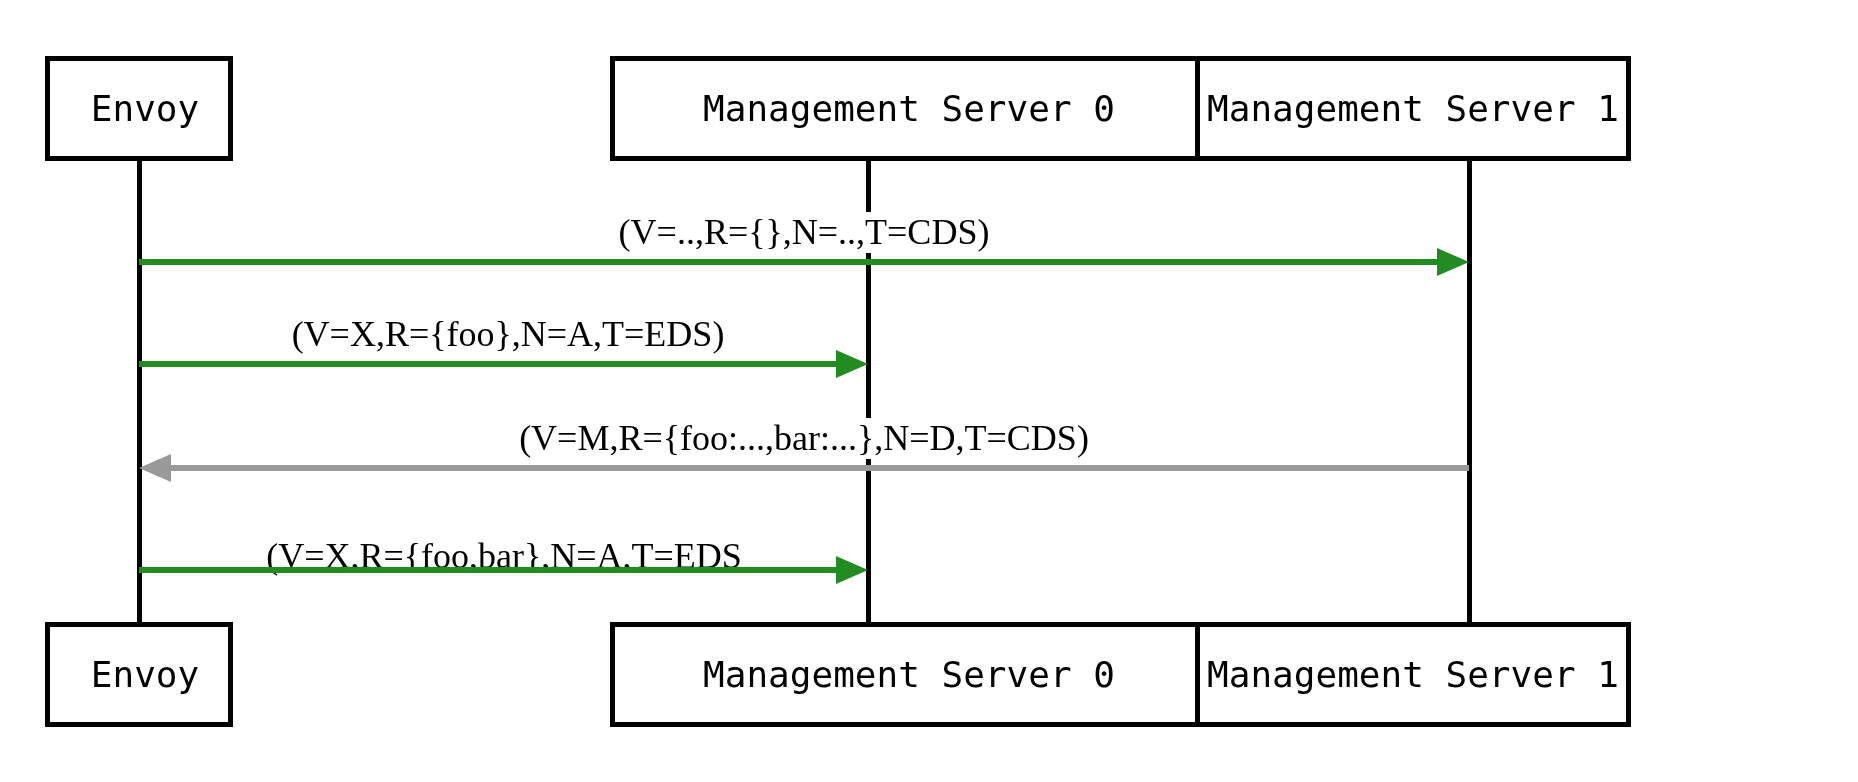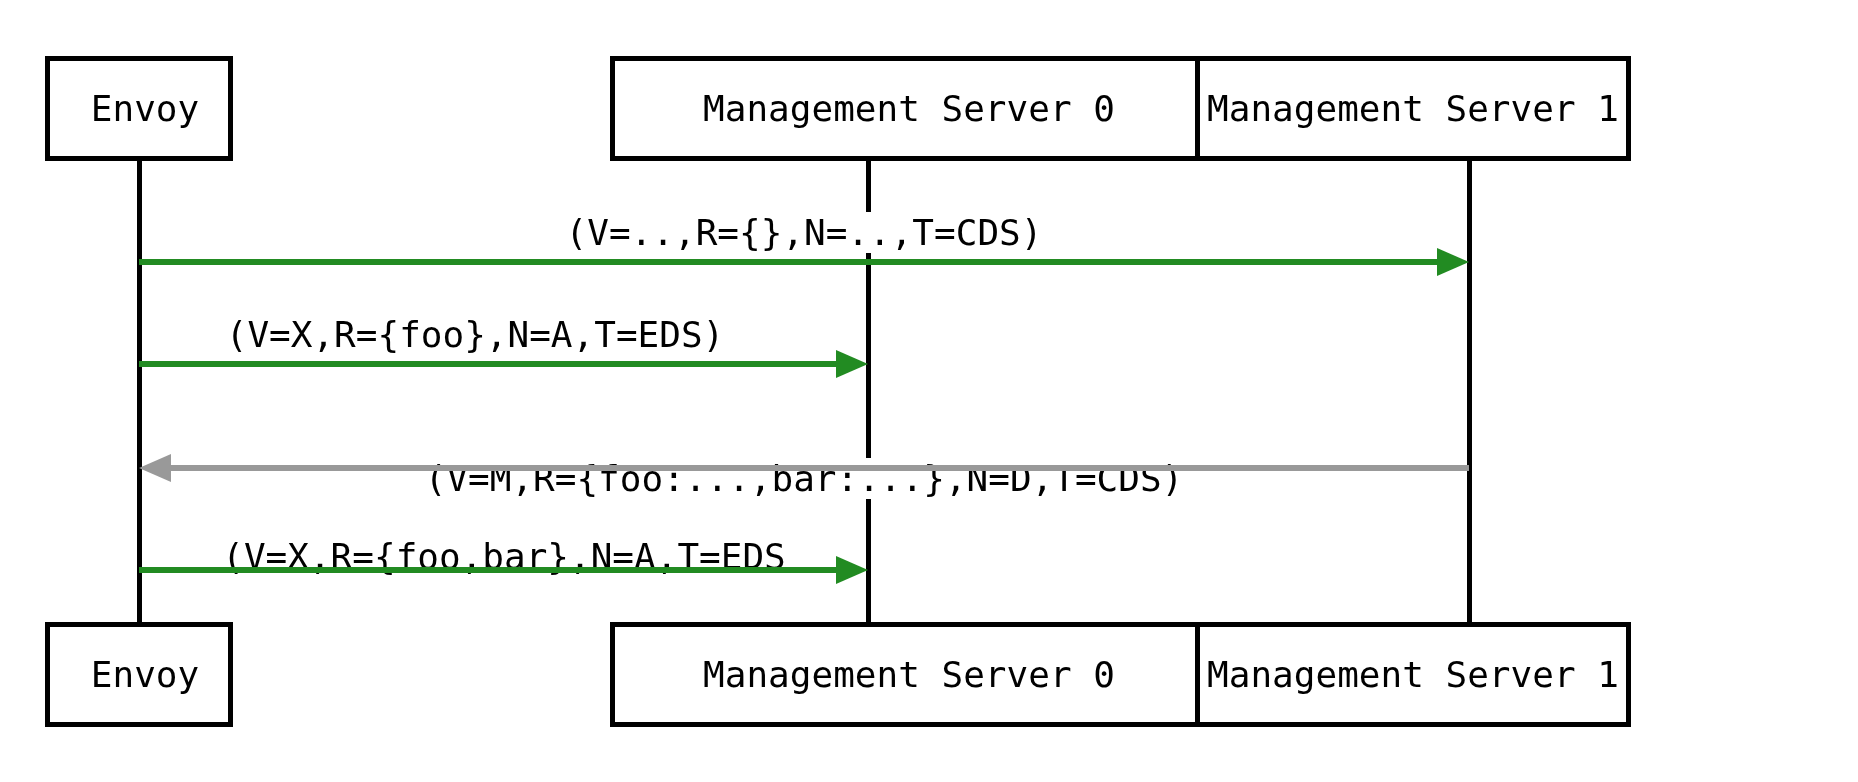--- a/index.html
+++ b/index.html
@@ -65,36 +65,37 @@
 
   .msg-label {
     position: absolute;
     transform: translateX(-50%);
     font-size: 36px;
     white-space: nowrap;
     background: #ffffff;
     padding: 0 4px;
     z-index: 2;
     line-height: 1.15;
+    font-family: Liberation Serif, serif;
   }
 
   
   .m1 .shaft { left: 139px; top: 259px; width: 1299px; }
   .m1 .head  { left: 1437px; top: 248px; }
   .m1 .msg-label { left: 804px; top: 212px; }
 
   
   .m2 .shaft { left: 139px; top: 361px; width: 698px; }
   .m2 .head  { left: 836px; top: 350px; }
-  .m2 .msg-label { left: 475px; top: 314px; }
+  .m2 .msg-label { left: 508px; top: 314px; }
 
   
   .m3 .shaft { left: 171px; top: 465px; width: 1298px; }
   .m3 .head  { left: 139px; top: 454px; }
-  .m3 .msg-label { left: 804px; top: 418px; margin-top: 40px; }
+  .m3 .msg-label { left: 804px; top: 418px; }
 
   
   .m4 .shaft { left: 139px; top: 567px; width: 698px; }
   .m4 .head  { left: 836px; top: 556px; }
   .m4 .msg-label { left: 504px; top: 536px; }
 </style>
 </head>
 <body>
 
 <div id="stage">

